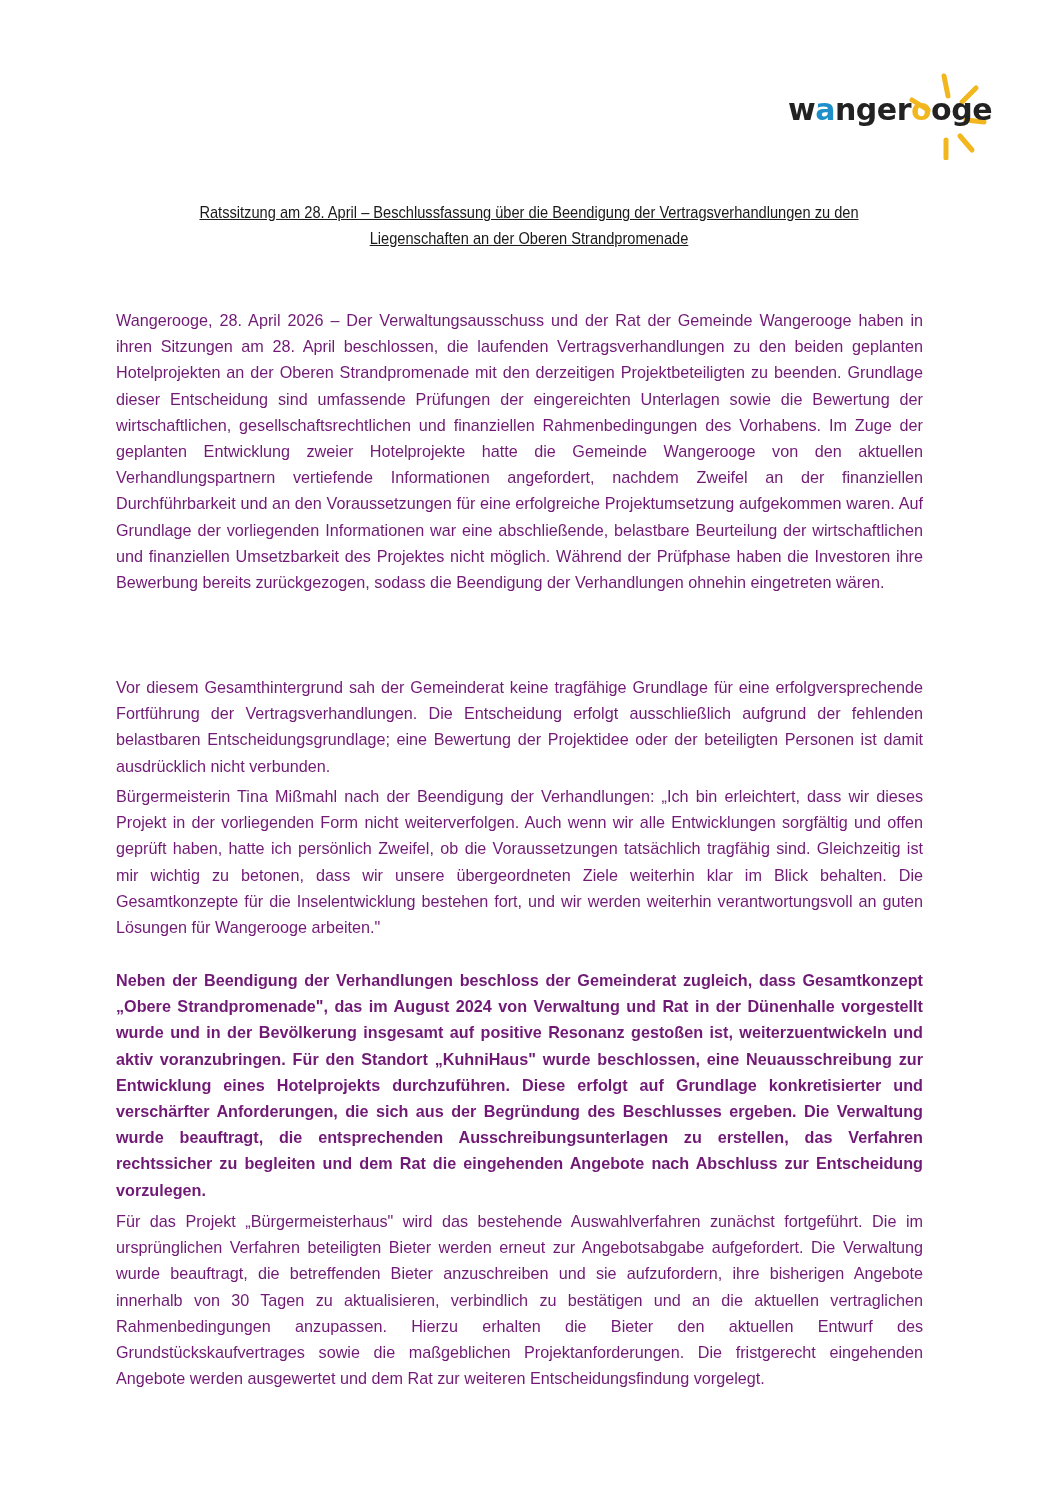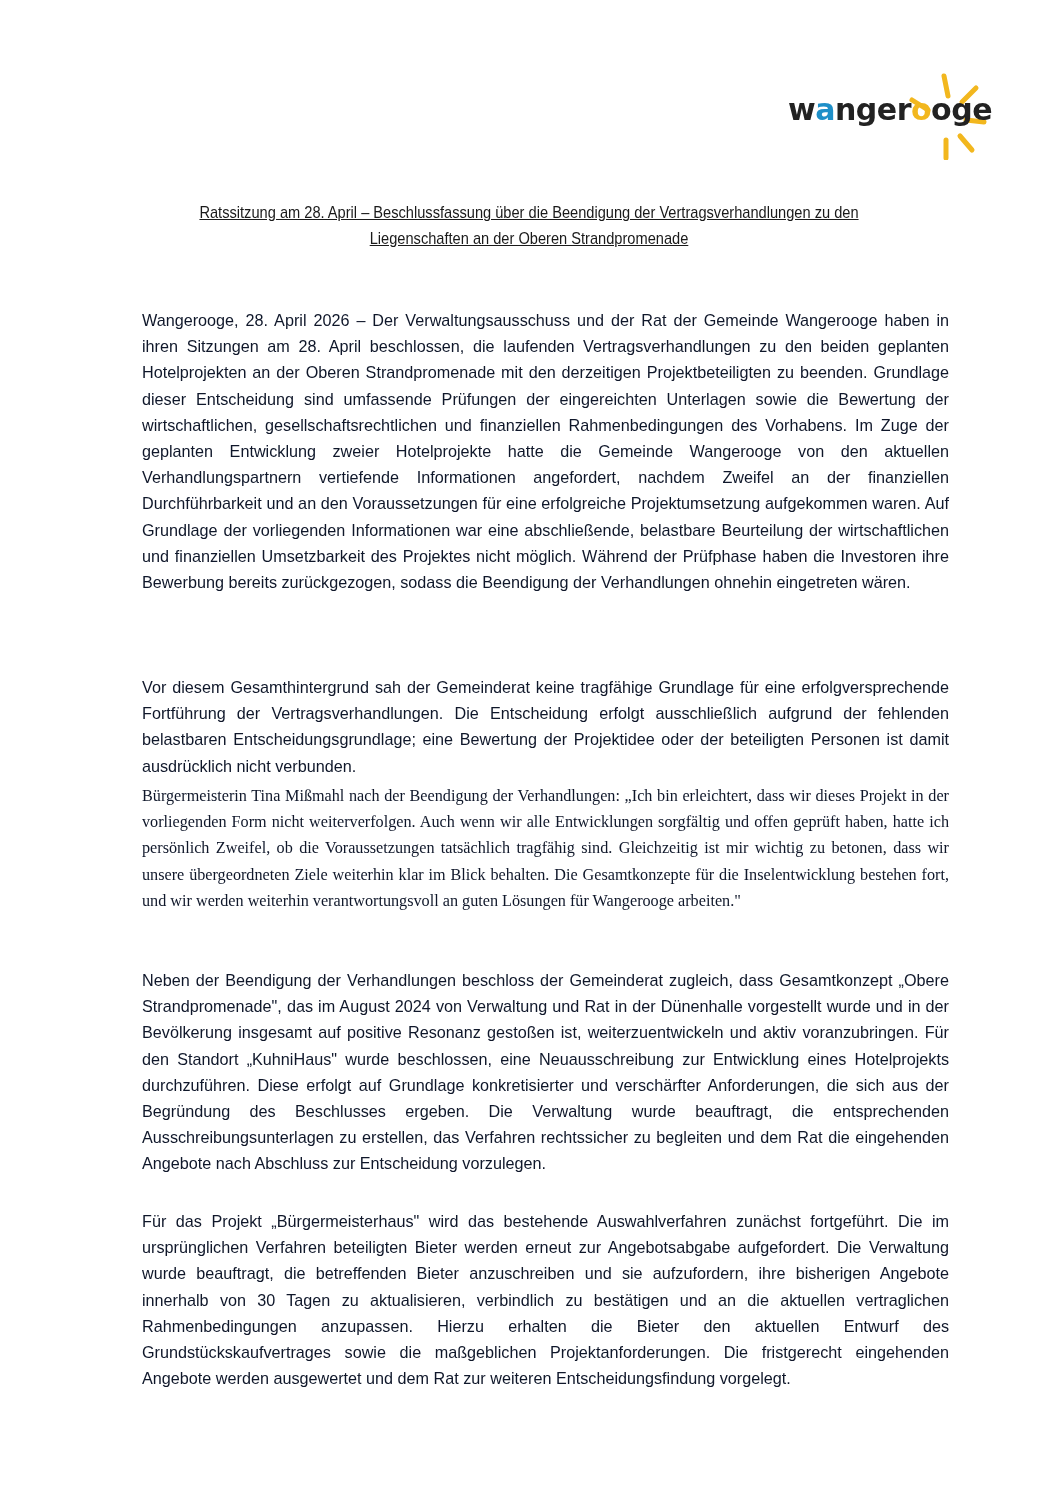--- a/index.html
+++ b/index.html
@@ -8,26 +8,26 @@
   .page { position: absolute; left: 0; top: 0; width: 858px; height: 1497px; background: #fff; }
   .logo { position: absolute; left: 788px; top: 70px; width: 210px; height: 90px; }
   .logo-text { position: absolute; left: 0; top: 22px; font-family: "DejaVu Sans", sans-serif;
                font-size: 30px; font-weight: bold; color: #222; letter-spacing: -0.5px; }
   .logo-text .blue { color: #1e8fc8; }
   .logo-text .gold { color: #f2b71e; }
   .logo-sun { position: absolute; left: 110px; top: 0; width: 90px; height: 90px; }
   .title { position: absolute; left: 110px; width: 838px; top: 200px; text-align: center;
            font-size: 17px; line-height: 26px; text-decoration: underline; color: #1a1a1a;
            transform: scaleX(0.86); transform-origin: center top; }
-  .body { position: absolute; left: 142px; width: 807px; font-size: 16.2px; line-height: 26.2px;
-          text-align: justify; color: #0f172a; margin: 0; }
+  .body { position: absolute; left: 116px; width: 807px; font-size: 16.2px; line-height: 26.2px;
+          text-align: justify; color: #701a75; margin: 0; }
   .p1 { top: 307px; }
   .p2 { top: 651px; margin-top: 23px; }
-  .p3 { top: 783px; font-family: Liberation Serif, serif; }
-  .p4 { top: 967px; }
+  .p3 { top: 783px; }
+  .p4 { top: 967px; font-weight: bold; }
   .p5 { top: 1208px; }
 </style>
 </head>
 <body>
 
 <div class="page">
 
   <div class="logo">
     <svg class="logo-sun" viewBox="0 0 90 90">
       <g stroke="#f2b71e" stroke-width="5" stroke-linecap="round">

